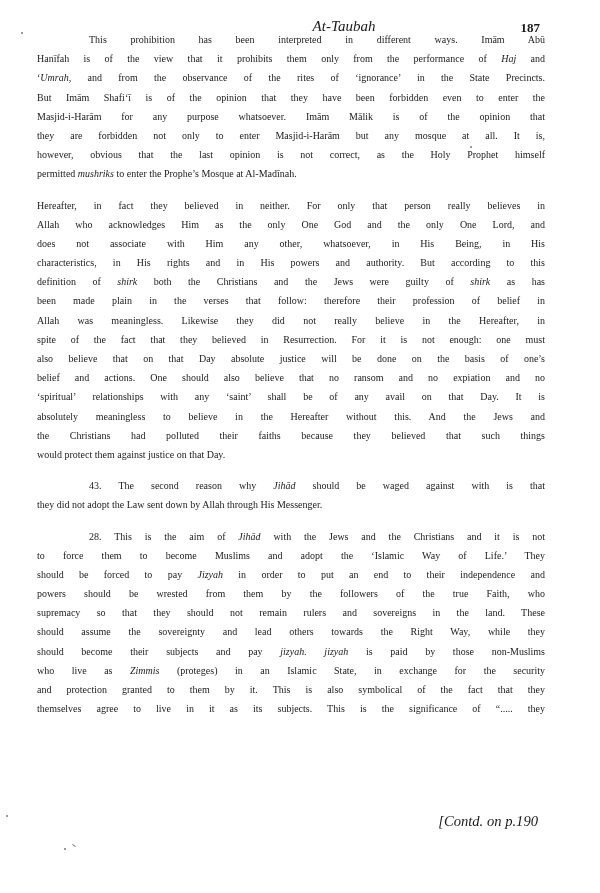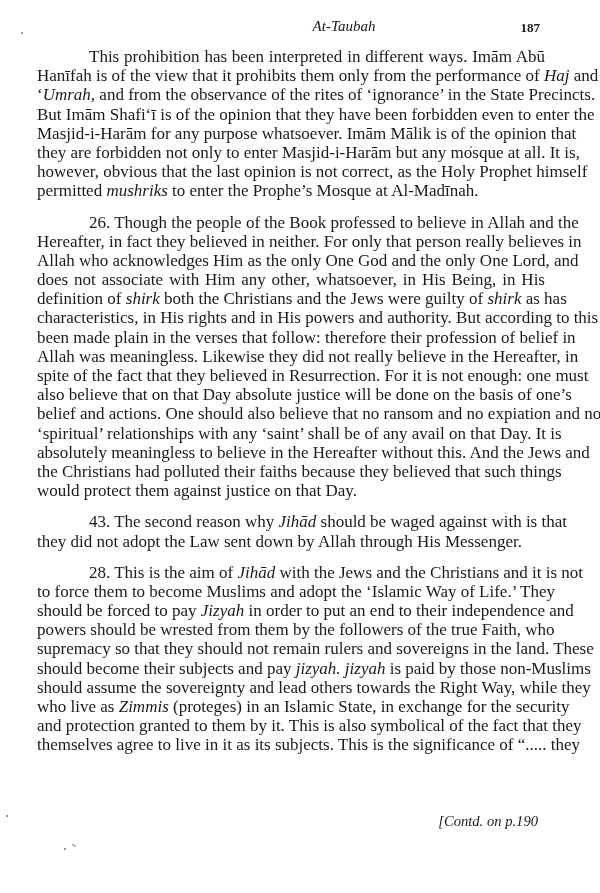--- a/index.html
+++ b/index.html
@@ -2,21 +2,21 @@
 <html><head>
 <meta charset="utf-8">
 <style>
   html, body { margin: 0; padding: 0; background: #ffffff; }
   body { width: 600px; height: 893px; position: relative; overflow: hidden;
          font-family: "Liberation Serif", "DejaVu Serif", serif; color: #1a1a1a; }
   .page { position: absolute; left: 0; top: 0; width: 600px; height: 893px; }
   .header-title { position: absolute; left: 0; width: 600px; top: 18px; text-align: center;
                   font-style: italic; font-size: 15px; padding-left: 44px; }
   .page-number { position: absolute; right: 60px; top: 20px; font-weight: bold; font-size: 13px; }
-  .body-text { position: absolute; left: 37px; width: 508px; top: 47px; font-size: 17px; }
+  .body-text { position: absolute; left: 37px; width: 508px; top: 30px; font-size: 10px; }
   .line { display: block; height: 19.2px; line-height: 19.2px; white-space: nowrap;
           text-align: justify; text-align-last: justify; }
   .line.last { text-align-last: left; }
   .line.indent { padding-left: 52px; }
   .para-gap { height: 12px; }
   .it { font-style: italic; }
   .contd { position: absolute; right: 62px; top: 813px; font-style: italic; font-size: 14.6px; }
   .speck { position: absolute; width: 2px; height: 2px; background: #777; border-radius: 1px; }
 </style>
 </head>
@@ -32,26 +32,25 @@
         <span class="line"><span>Hanīfah is of the view that it prohibits them only from the performance of </span><span class="it">Haj</span><span> and</span></span>
         <span class="line"><span>‘</span><span class="it">Umrah,</span><span> and from the observance of the rites of ‘ignorance’ in the State Precincts.</span></span>
         <span class="line"><span>But  Imām Shafi‘ī is of the opinion that they have been forbidden even to enter the</span></span>
         <span class="line"><span>Masjid-i-Harām  for  any  purpose   whatsoever. Imām Mālik is of the opinion that</span></span>
         <span class="line"><span>they  are  forbidden   not only to enter Masjid-i-Harām but any mosque at all. It is,</span></span>
         <span class="line"><span>however,  obvious  that the last opinion is not correct, as the Holy Prophet himself</span></span>
         <span class="line last"><span>permitted </span><span class="it">mushriks</span><span> to enter the Prophe’s Mosque at Al-Madīnah.</span></span>
       </div>
       <div class="para-gap"></div>
       <div>
-        <span class="line indent"><span>26.  Though  the   people of the Book professed to believe in Allah and the</span></span>
         <span class="line"><span>Hereafter,  in   fact they believed in neither. For only that person really believes in</span></span>
         <span class="line"><span>Allah  who  acknowledges  Him   as the only One God and the only One Lord, and</span></span>
         <span class="line"><span>does  not   associate  with  Him  any  other,  whatsoever,  in  His  Being,  in  His</span></span>
+        <span class="line"><span>characteristics, in His rights and in His powers and authority. But according to this</span></span>
         <span class="line"><span>definition  of  </span><span class="it">shirk</span><span>  both  the  Christians  and  the Jews were guilty of </span><span class="it">shirk</span><span> as has</span></span>
-        <span class="line"><span>characteristics, in His rights and in His powers and authority. But according to this</span></span>
         <span class="line"><span>been  made  plain  in  the  verses that follow: therefore their profession of belief in</span></span>
         <span class="line"><span>Allah  was  meaningless.  Likewise  they did not really believe in the Hereafter, in</span></span>
         <span class="line"><span>spite  of  the fact that they believed in Resurrection. For it is not enough: one must</span></span>
         <span class="line"><span>also  believe  that  on  that  Day  absolute justice will be done on the basis of one’s</span></span>
         <span class="line"><span>belief and actions. One should also believe that no ransom and no expiation and no</span></span>
         <span class="line"><span>‘spiritual’  relationships  with  any  ‘saint’  shall  be  of any avail on that Day. It is</span></span>
         <span class="line"><span>absolutely  meaningless  to believe in the Hereafter without this. And the Jews and</span></span>
         <span class="line"><span>the  Christians  had  polluted  their  faiths  because  they   believed that such things</span></span>
         <span class="line last"><span>would protect them against justice on that Day.</span></span>
       </div>
@@ -60,22 +59,22 @@
         <span class="line indent"><span>43.  The  second  reason  why  </span><span class="it">Jihād</span><span> should be waged against with is that</span></span>
         <span class="line last"><span>they did not adopt the Law sent down by Allah through His Messenger.</span></span>
       </div>
       <div class="para-gap"></div>
       <div>
         <span class="line indent"><span>28.  This   is the aim of </span><span class="it">Jihād</span><span> with the Jews and the Christians and it is not</span></span>
         <span class="line"><span>to  force  them  to  become  Muslims  and  adopt  the ‘Islamic Way of Life.’ They</span></span>
         <span class="line"><span>should  be  forced  to  pay  </span><span class="it">Jizyah</span><span> in order to put an end to their independence and</span></span>
         <span class="line"><span>powers  should  be  wrested  from  them  by  the  followers  of the true Faith, who</span></span>
         <span class="line"><span>supremacy  so that they should not remain rulers and sovereigns in the land. These</span></span>
+        <span class="line"><span>should   assume the sovereignty and lead others towards the Right Way, while they</span></span>
         <span class="line"><span>should  become  their subjects and pay </span><span class="it">jizyah. jizyah</span><span> is paid by those non-Muslims</span></span>
-        <span class="line"><span>should   assume the sovereignty and lead others towards the Right Way, while they</span></span>
         <span class="line"><span>who  live  as  </span><span class="it">Zimmis</span><span> (proteges)   in an Islamic State, in exchange for the security</span></span>
         <span class="line"><span>and  protection  granted   to them by it. This is also symbolical of the fact that they</span></span>
         <span class="line"><span>themselves agree to live in it as its subjects.  This  is the significance of “..... they</span></span>
       </div>
     </div>
 
   <div class="contd">[Contd. on p.190</div>
 
   <span class="speck" style="left:21px;top:32px;"></span>
   <span class="speck" style="left:6px;top:815px;"></span>

